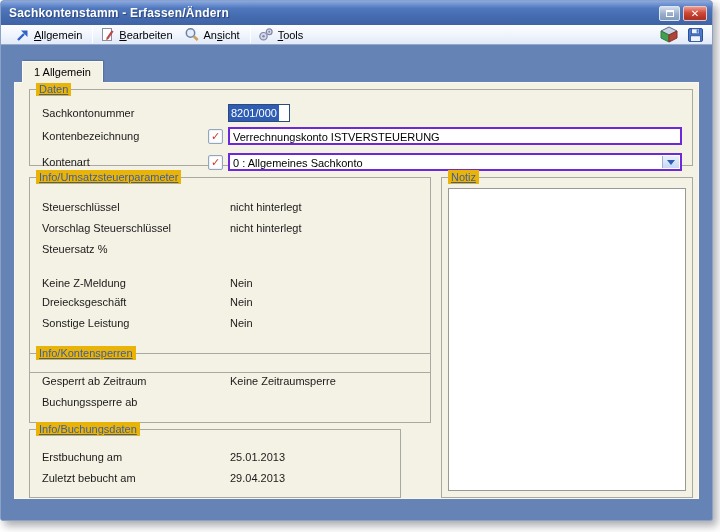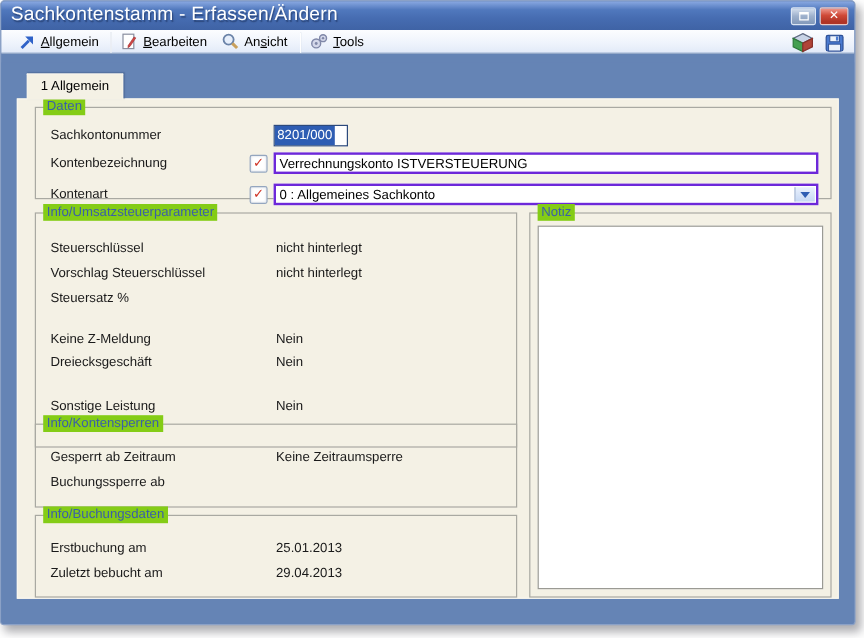--- a/index.html
+++ b/index.html
@@ -7,33 +7,33 @@
   #stage { position:relative; width:720px; height:532px; overflow:hidden; }
 
   
   #window { position:absolute; left:0; top:0; width:713px; height:521px;
             background:#6584b5; border:1px solid #8ba1c6; border-radius:4px 4px 3px 3px;
             box-shadow:4px 5px 8px rgba(70,70,80,.45); overflow:hidden; }
 
   .titlebar { height:24px; display:flex; align-items:center; padding:0 5px 0 8px;
               background:linear-gradient(#8aa9e2 0%, #5078bd 30%, #466cb1 60%, #3f63a5 100%);
               border-radius:3px 3px 0 0; }
-  .titlebar .title { flex:1; color:#fff; font-size:16px; font-weight:normal;
+  .titlebar .title { flex:1; color:#fff; font-size:12px; font-weight:bold;
                      text-shadow:1px 1px 1px rgba(20,40,80,.55); letter-spacing:.2px; }
   .tb-btn { height:15px; margin-left:3px; border-radius:2px; position:relative; cursor:default; }
   .btn-restore { width:21px; border:1px solid #dce6f4;
                  background:linear-gradient(#d4dfee,#9db0cc 50%,#8299ba); }
   .btn-restore .glyph { position:absolute; left:6px; top:3px; width:8px; height:7px;
                         border:1px solid #fff; border-top:2px solid #fff; }
   .btn-close { width:24px; border:1px solid #e9c7c3; color:#fff; font-size:10px; font-weight:bold;
                text-align:center; line-height:13px;
                background:linear-gradient(#ef9a8e,#cf4937 45%,#b03426 85%); }
 
   
-  .toolbar { height:20px; display:flex; align-items:flex-end; padding:0 8px 0 10px;
+  .toolbar { height:20px; display:flex; align-items:center; padding:0 8px 0 10px;
              background:linear-gradient(#fcfdff,#eef3fc 60%,#e2eaf8);
              border-bottom:1px solid #94a9c9; }
   .menu-item { display:flex; align-items:center; gap:4px; padding:2px 7px 2px 4px;
                font-size:11px; color:#000; white-space:nowrap; cursor:default; }
   .menu-item u { text-decoration:underline; }
   .tsep { width:1px; height:17px; background:#b6c2d6; border-right:1px solid #fff; margin:0 3px; }
   .tspacer { flex:1; }
   .tool-icon { display:inline-flex; align-items:center; }
   .right-icon { margin-left:9px; cursor:pointer; display:inline-flex; }
 
@@ -41,22 +41,22 @@
   .frame { position:absolute; left:0; right:0; top:51px; bottom:0; background:#6584b5; }
   .page  { position:absolute; left:13px; right:13px; top:30px; bottom:21px;
            background:#f4f1e5; border:1px solid #f9f7ef; }
   .tab   { position:absolute; top:9px; left:21px; height:22px; padding:0 11px; z-index:3;
            background:#f4f1e5; border:1px solid #fcfaf2; border-bottom:none;
            font-size:11px; line-height:20px; color:#000; border-radius:1px 1px 0 0;
            box-shadow:1px -1px 1px rgba(30,50,90,.25); }
 
   
   .group { position:absolute; border:1px solid #a9a9a2; }
-  .gtitle { position:absolute; top:-8px; left:6px; padding:0 3px; background:#84cc16;
-            color:#3a5fa8; font-size:11px; line-height:14px; white-space:nowrap; }
+  .gtitle { position:absolute; top:-8px; left:6px; padding:0 3px; background:#eab308;
+            color:#3a5fa8; font-size:11px; line-height:14px; white-space:nowrap;text-decoration:underline; }
 
   
   .frow { position:absolute; left:12px; right:10px; height:20px; display:flex; align-items:center; }
   .frow .flabel { width:166px; font-size:11px; color:#1a1a1a; }
   .frow .ckslot { width:20px; display:flex; align-items:center; }
   .ckbtn { width:15px; height:15px; background:#fff; border:1px solid #94a6bf; border-radius:2px;
            color:#d03325; font-size:11px; font-weight:bold; line-height:13px; text-align:center;
            box-shadow:inset 0 0 2px rgba(120,140,170,.4); cursor:pointer; }
   .tinput { height:18px; background:#fff; border:2px solid #6d28d9; font-size:11px;
             line-height:16px; padding:0 3px; color:#000; overflow:hidden; white-space:nowrap; }
@@ -207,21 +207,21 @@
           <div class="irow" style="top:97px;align-items:center;">
             <span class="ilabel">Keine Z-Meldung</span>
             <span class="iblt"><span class="blt-sq"></span></span>
             <span class="ival">Nein</span>
           </div>
           <div class="irow" style="top:118px;">
             <span class="ilabel">Dreiecksgeschäft</span>
             <span class="iblt"><span class="blt-sq"></span></span>
             <span class="ival">Nein</span>
           </div>
-          <div class="irow" style="top:139px;margin-top:16px;">
+          <div class="irow" style="top:139px;">
             <span class="ilabel">Sonstige Leistung</span>
             <span class="iblt"><span class="blt-sq"></span></span>
             <span class="ival">Nein</span>
           </div>
         </div>
 
         <div class="group" style="left:426px; top:94px; width:252px; height:321px;">
           <span class="gtitle">Notiz</span>
           <div class="notearea"></div>
         </div>
@@ -233,21 +233,21 @@
             <span class="iblt"><span class="blt-sq"></span></span>
             <span class="ival">Keine Zeitraumsperre</span>
           </div>
           <div class="irow" style="top:42px;">
             <span class="ilabel">Buchungssperre ab</span>
             <span class="iblt"><span class="blt-sq"></span></span>
             <span class="ival"></span>
           </div>
         </div>
 
-        <div class="group" style="left:14px; top:346px; width:402px; height:69px;">
+        <div class="group" style="left:14px; top:346px; width:372px; height:69px;">
           <span class="gtitle">Info/Buchungsdaten</span>
           <div class="irow" style="top:21px;">
             <span class="ilabel">Erstbuchung am</span>
             <span class="iblt"><span class="blt-sq"></span></span>
             <span class="ival">25.01.2013</span>
           </div>
           <div class="irow" style="top:42px;">
             <span class="ilabel">Zuletzt bebucht am</span>
             <span class="iblt"><span class="blt-sq"></span></span>
             <span class="ival">29.04.2013</span>

